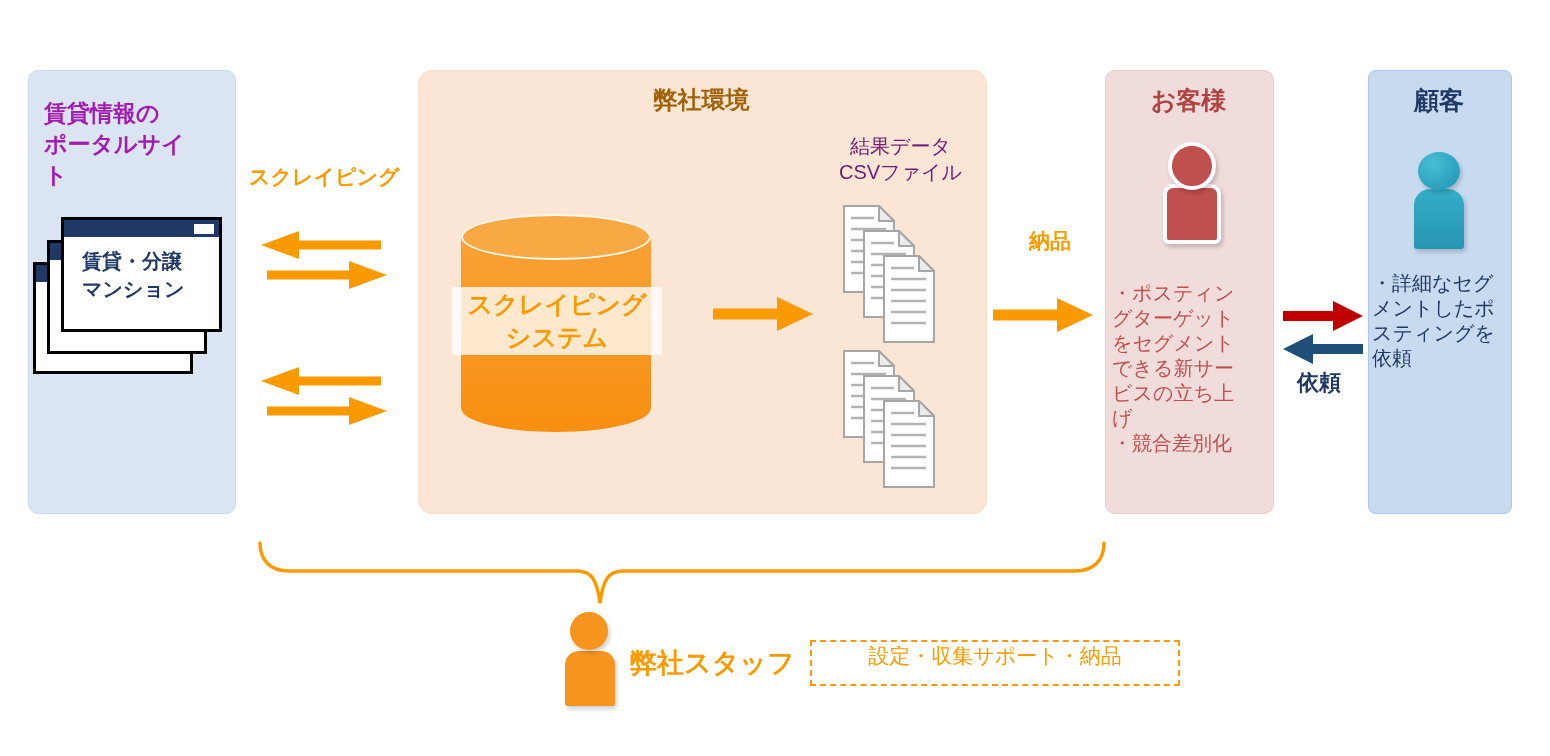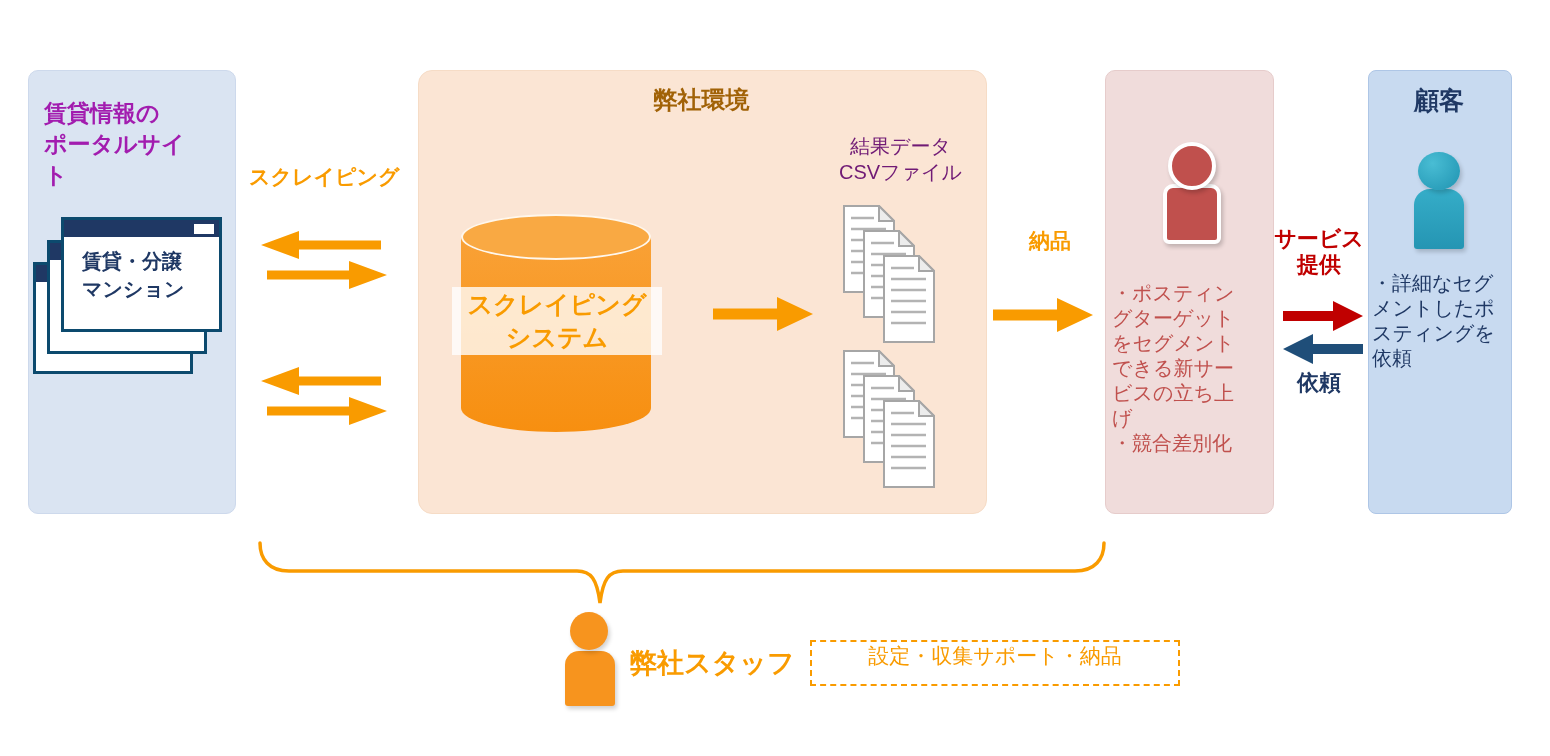--- a/index.html
+++ b/index.html
@@ -12,21 +12,21 @@
   .panel-portal{left:28px;top:70px;width:206px;height:442px;background:#dae4f2;border:1px solid #cdd9ec;}
   .panel-company{left:418px;top:70px;width:567px;height:442px;background:#fbe5d4;border:1px solid #f6dcc6;border-radius:14px;}
   .panel-customer{left:1105px;top:70px;width:167px;height:442px;background:#f0dcdb;border:1px solid #e6cccb;}
   .panel-client{left:1368px;top:70px;width:142px;height:442px;background:#c8daf0;border:1px solid #aec6e6;border-radius:8px;}
   
   .portal-title{left:44px;top:98px;width:175px;font-size:23px;font-weight:bold;color:#a21caf;line-height:31px;}
   .company-title{left:418px;top:84px;width:567px;text-align:center;font-size:24px;font-weight:bold;color:#a16207;}
   .customer-title{left:1105px;top:84px;width:167px;text-align:center;font-size:25px;font-weight:bold;color:#af4340;}
   .client-title{left:1368px;top:84px;width:142px;text-align:center;font-size:25px;font-weight:bold;color:#1f3864;}
   
-  .window{position:absolute;background:#ffffff;border:3px solid #0c4a6e;box-sizing:border-box;}
+  .window{position:absolute;background:#ffffff;border:3px solid #000000;box-sizing:border-box;}
   .window .titlebar{height:17px;background:#1f3864;position:relative;}
   .window .closebtn{position:absolute;right:5px;top:4px;width:20px;height:10px;background:#ffffff;}
   .window-label{padding:10px 6px 0 18px;font-size:20px;font-weight:bold;color:#1f3864;line-height:28px;}
   
   .scrape-label{left:249px;top:163px;width:160px;font-size:21px;font-weight:bold;color:#f99b00;}
   .process-notes{left:698px;top:205px;width:180px;font-size:20px;color:#f99b00;line-height:27px;}
   .output-label{left:828px;top:133px;width:145px;text-align:center;font-size:20px;color:#701a75;line-height:26px;}
   .delivery-label{left:1018px;top:227px;width:64px;text-align:center;font-size:21px;font-weight:bold;color:#f99b00;}
   .service-label{left:1272px;top:226px;width:94px;text-align:center;font-size:22px;font-weight:bold;color:#c00000;line-height:26px;}
   .request-label{left:1272px;top:368px;width:94px;text-align:center;font-size:22px;font-weight:bold;color:#1f3864;}
@@ -185,34 +185,33 @@
         </g>
     </svg>
   </div>
 
   <div class="abs delivery-label">納品</div>
   <svg class="abs" style="left:993px;top:298px;" width="100" height="34" viewBox="0 0 100 34">
       <polygon class="fill-orange" points="0,11.5 64,11.5 64,0 100,17 64,34 64,22.5 0,22.5"></polygon>
     </svg>
 
   <div class="panel panel-customer"></div>
+  <div class="abs customer-title">お客様</div>
   <div>
     <div class="person-part p-red" style="left:1163px;top:184px;width:50px;height:52px;border-radius:10px 10px 6px 6px;"></div>
     <div class="person-part p-red" style="left:1168px;top:142px;width:40px;height:40px;border-radius:50%;"></div>
   </div>
   <div class="abs pre customer-notes">・ポスティン
 グターゲット
 をセグメント
 できる新サー
 ビスの立ち上
 げ
 ・競合差別化</div>
 
-  <div class="abs pre service-label">サービス
-提供</div>
   <svg class="abs" style="left:1283px;top:301px;" width="80" height="30" viewBox="0 0 80 30">
       <polygon class="fill-red" points="0,10 50,10 50,0 80,15 50,30 50,20 0,20"></polygon>
     </svg>
   <svg class="abs" style="left:1283px;top:334px;" width="80" height="30" viewBox="0 0 80 30">
       <polygon class="fill-blue" points="80,10 30,10 30,0 0,15 30,30 30,20 80,20"></polygon>
     </svg>
   <div class="abs request-label">依頼</div>
 
   <div class="panel panel-client"></div>
   <div class="abs client-title">顧客</div>

